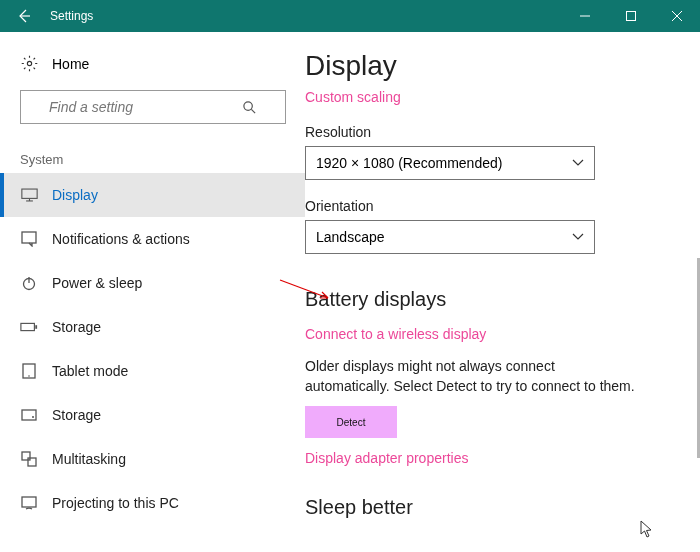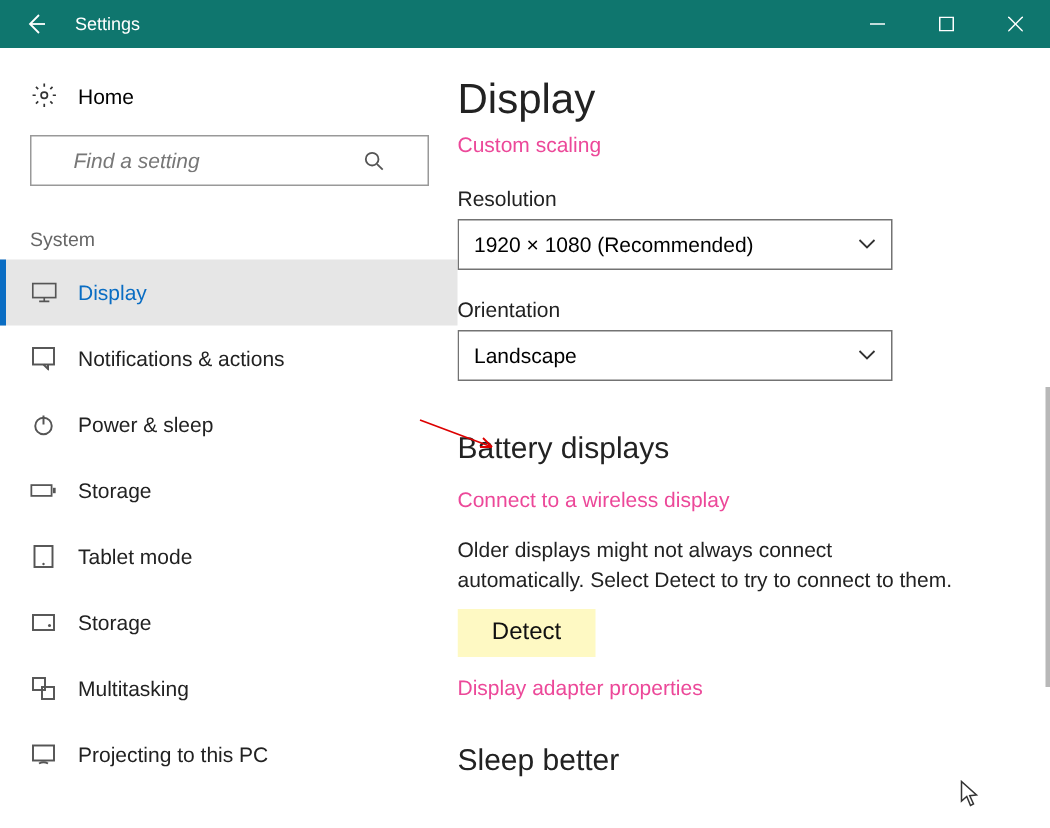--- a/index.html
+++ b/index.html
@@ -28,21 +28,21 @@
   .nav-item.selected::before { content: ""; position: absolute; left: 0; top: 0; bottom: 0; width: 4px; background: #0a6dc3; }
   .main { flex: 1; padding: 18px 30px 0 0; position: relative; }
   .main-scroll { height: 100%; overflow: hidden; position: relative; }
   .scrollbar { position: absolute; right: 0; top: 226px; width: 3px; height: 200px; background: #b8b8b8; }
   h1.page-title { font-size: 28px; font-weight: 350; color: #222; margin-bottom: 6px; }
   .link { color: #ec4899; font-size: 14px; cursor: pointer; }
   .field-label { font-size: 14px; color: #222; margin-top: 18px; margin-bottom: 6px; }
   .dropdown { width: 290px; height: 34px; border: 1px solid #737373; display: flex; align-items: center; padding: 0 10px; justify-content: space-between; font-size: 14px; }
   h2.section-title { font-size: 20px; font-weight: 400; color: #222; margin-top: 34px; margin-bottom: 14px; }
   .desc { font-size: 14px; color: #222; margin-top: 14px; line-height: 1.4; max-width: 330px; }
-  .btn { margin-top: 10px; width: 92px; height: 32px; background: #fef9c3; border: none; font-size: 16px; color: #111; display:flex; align-items:center; justify-content:center; }
+  .btn { margin-top: 10px; width: 92px; height: 32px; background: #f0abfc; border: none; font-size: 10px; color: #111; display:flex; align-items:center; justify-content:center; }
   .spacer-link { margin-top: 12px; display: block; }
   .arrow-annotation { position: absolute; left: 278px; top: 278px; pointer-events:none; }
   svg { display: block; }
 </style>
 </head>
 <body>
 
 <div class="titlebar">
   <div class="back-btn">
     <svg width="16" height="16" viewBox="0 0 16 16">

